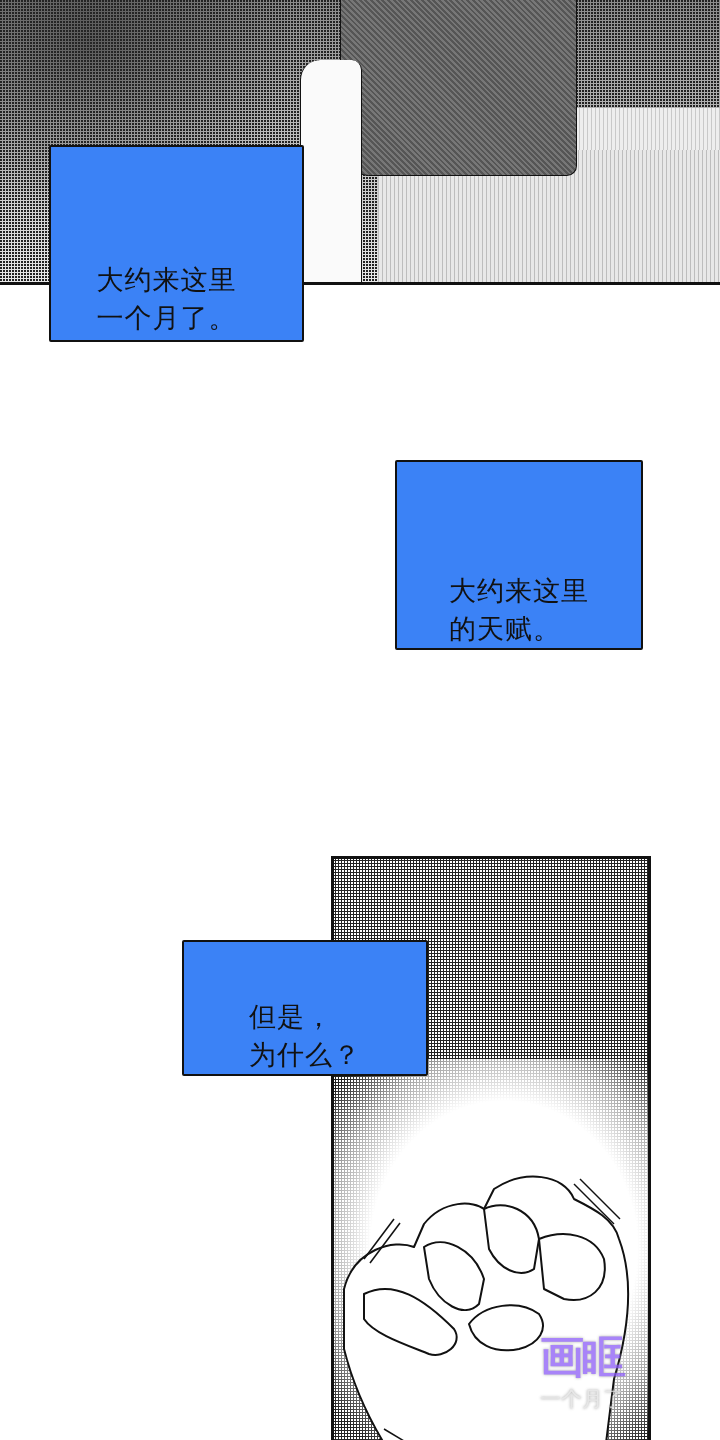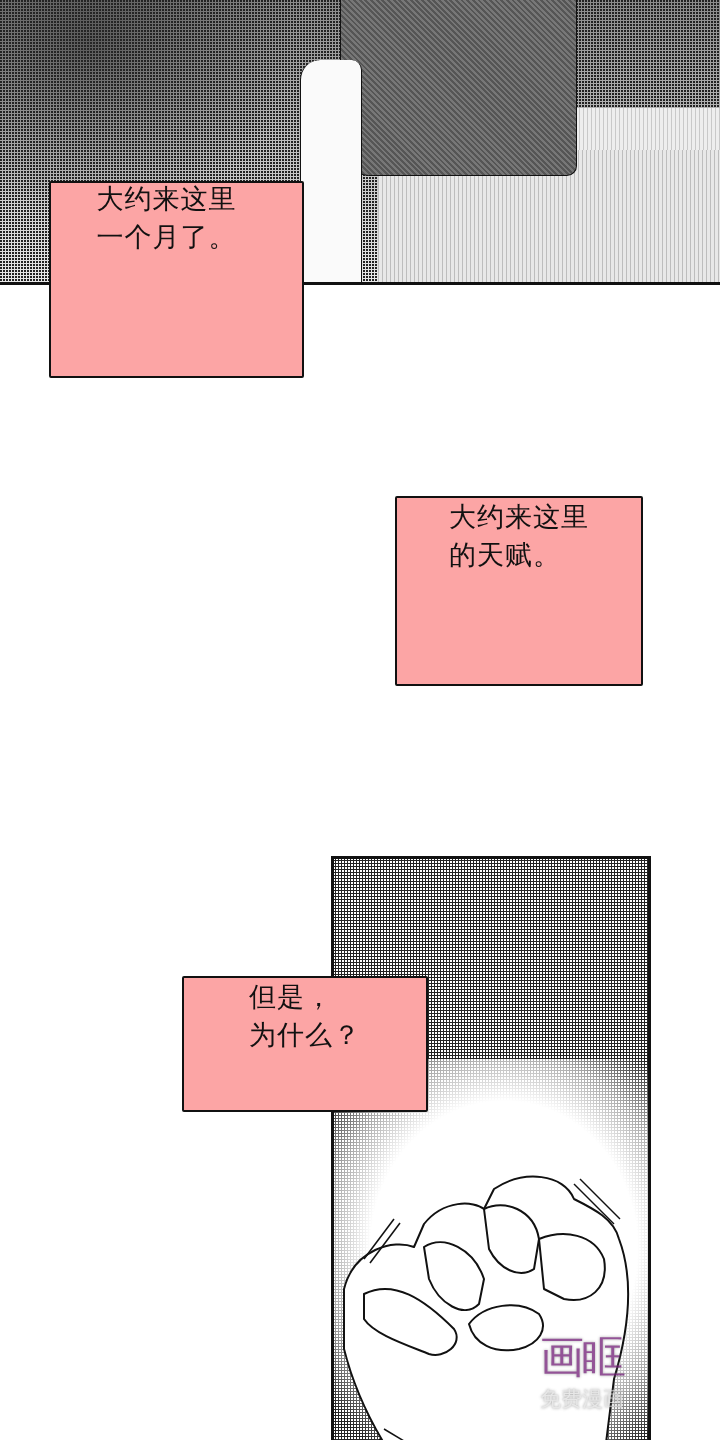--- a/index.html
+++ b/index.html
@@ -14,37 +14,37 @@
     .panel-top .figure-skirt { position: absolute; left: 340px; top: 0; width: 235px; height: 175px;
       background: repeating-linear-gradient(45deg, #555 0 2px, #777 2px 4px); border-radius: 0 0 10px 30px; border: 1.5px solid #111; border-top: none; }
     .panel-top .figure-leg { position: absolute; left: 300px; top: 60px; width: 60px; height: 224px; background: #fafafa;
       border-left: 1.5px solid #111; border-right: 1.5px solid #111; border-radius: 20px 10px 0 0; }
     .panel-top .floor { position: absolute; left: 378px; top: 150px; width: 342px; height: 134px;
       background: repeating-linear-gradient(90deg, #bdbdbd 0 1px, #e8e8e8 1px 4px); }
     .panel-top .floor2 { position: absolute; left: 575px; top: 108px; width: 145px; height: 50px;
       background: repeating-linear-gradient(90deg, #c9c9c9 0 1px, #eee 1px 4px); }
     .panel-top-border { position: absolute; left: 0; top: 282px; width: 720px; height: 3px; background: #111; }
 
-    .caption { position: absolute; background: #fca5a5; border: 2px solid #111; border-radius: 2px; box-sizing: border-box;
-      display: flex; align-items: flex-start; justify-content: center; margin-top: 36px; }
+    .caption { position: absolute; background: #3b82f6; border: 2px solid #111; border-radius: 2px; box-sizing: border-box;
+      display: flex; align-items: flex-end; justify-content: center; }
     .caption .text { font-size: 27px; line-height: 38px; color: #111; font-weight: 500; white-space: pre-line; letter-spacing: 1px; }
     .cap1 { left: 49px; top: 145px; width: 255px; height: 197px; }
     .cap1 .text { transform: translate(-10px, -3px); }
     .cap2 { left: 395px; top: 460px; width: 248px; height: 190px; }
     .cap3 { left: 182px; top: 940px; width: 246px; height: 136px; }
 
     .panel-fist { position: absolute; left: 331px; top: 856px; width: 320px; height: 600px; border: 3px solid #111; border-bottom: none; box-sizing: border-box; overflow: hidden;
       background:
         radial-gradient(circle at 1.5px 1.5px, #222 1.1px, transparent 1.4px) 0 0/3px 3px, #fff; }
     .panel-fist .burst { position: absolute; left: -40px; top: 200px; width: 420px; height: 420px;
       background: radial-gradient(ellipse at 50% 45%, #fff 0%, #fff 45%, rgba(255,255,255,0.6) 60%, rgba(255,255,255,0) 75%); }
     .fist { position: absolute; left: 0; top: 270px; width: 320px; height: 330px; }
 
     .watermark { position: absolute; left: 540px; top: 1335px; width: 120px; height: 105px; opacity: 0.75; }
-    .watermark .logo { font-size: 44px; color: #701a75; font-weight: normal; letter-spacing: -2px; line-height: 44px; text-shadow: 0 0 3px #888; }
+    .watermark .logo { font-size: 44px; color: #8b5cf6; font-weight: bold; letter-spacing: -2px; line-height: 44px; text-shadow: 0 0 3px #888; }
     .watermark .sub { font-size: 21px; color: #e0e0e0; line-height: 28px; margin-top: 6px; text-shadow: 0 0 3px #777; }
   </style>
 </head>
 <body>
 
 <div class="panel-top">
   <div class="shade-left"></div>
   <div class="floor2"></div>
   <div class="floor"></div>
   <div class="figure-skirt"></div>
@@ -84,14 +84,14 @@
   </svg>
 </div>
 
 <div class="caption cap3">
   <div class="text">但是，
 为什么？</div>
 </div>
 
 <div class="watermark">
   <div class="logo">画眶</div>
-  <div class="sub">免费漫画</div>
+  <div class="sub">一个月了</div>
 </div>
 
 </body></html>

